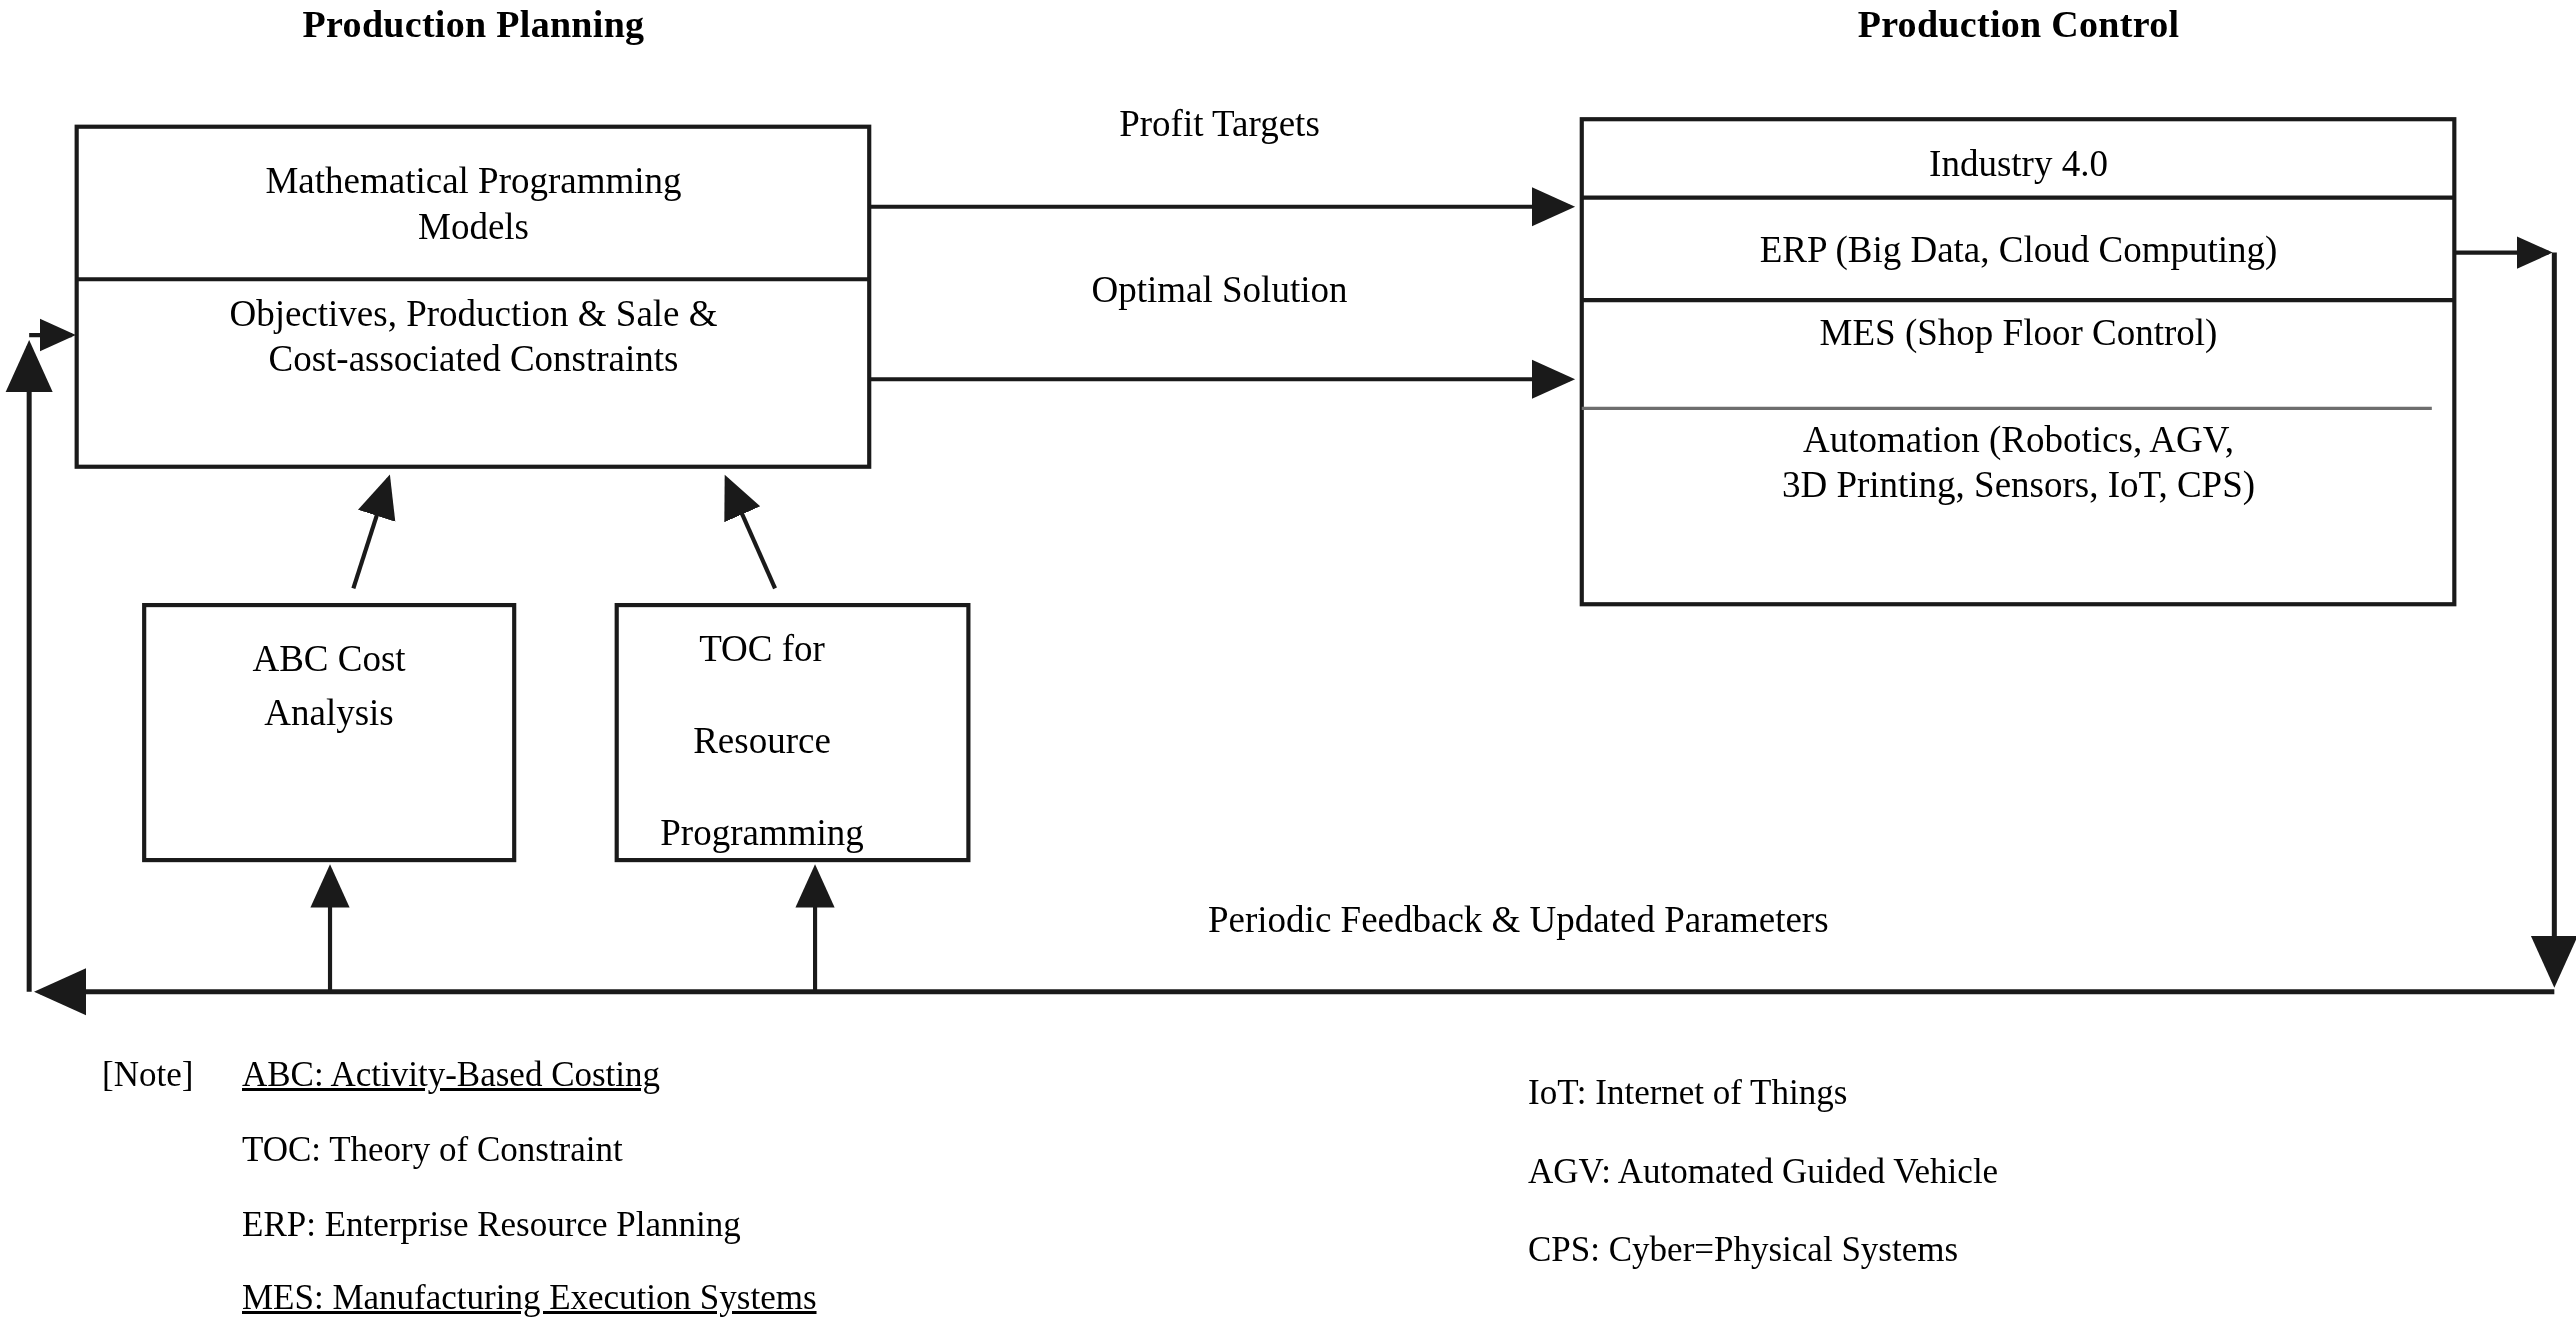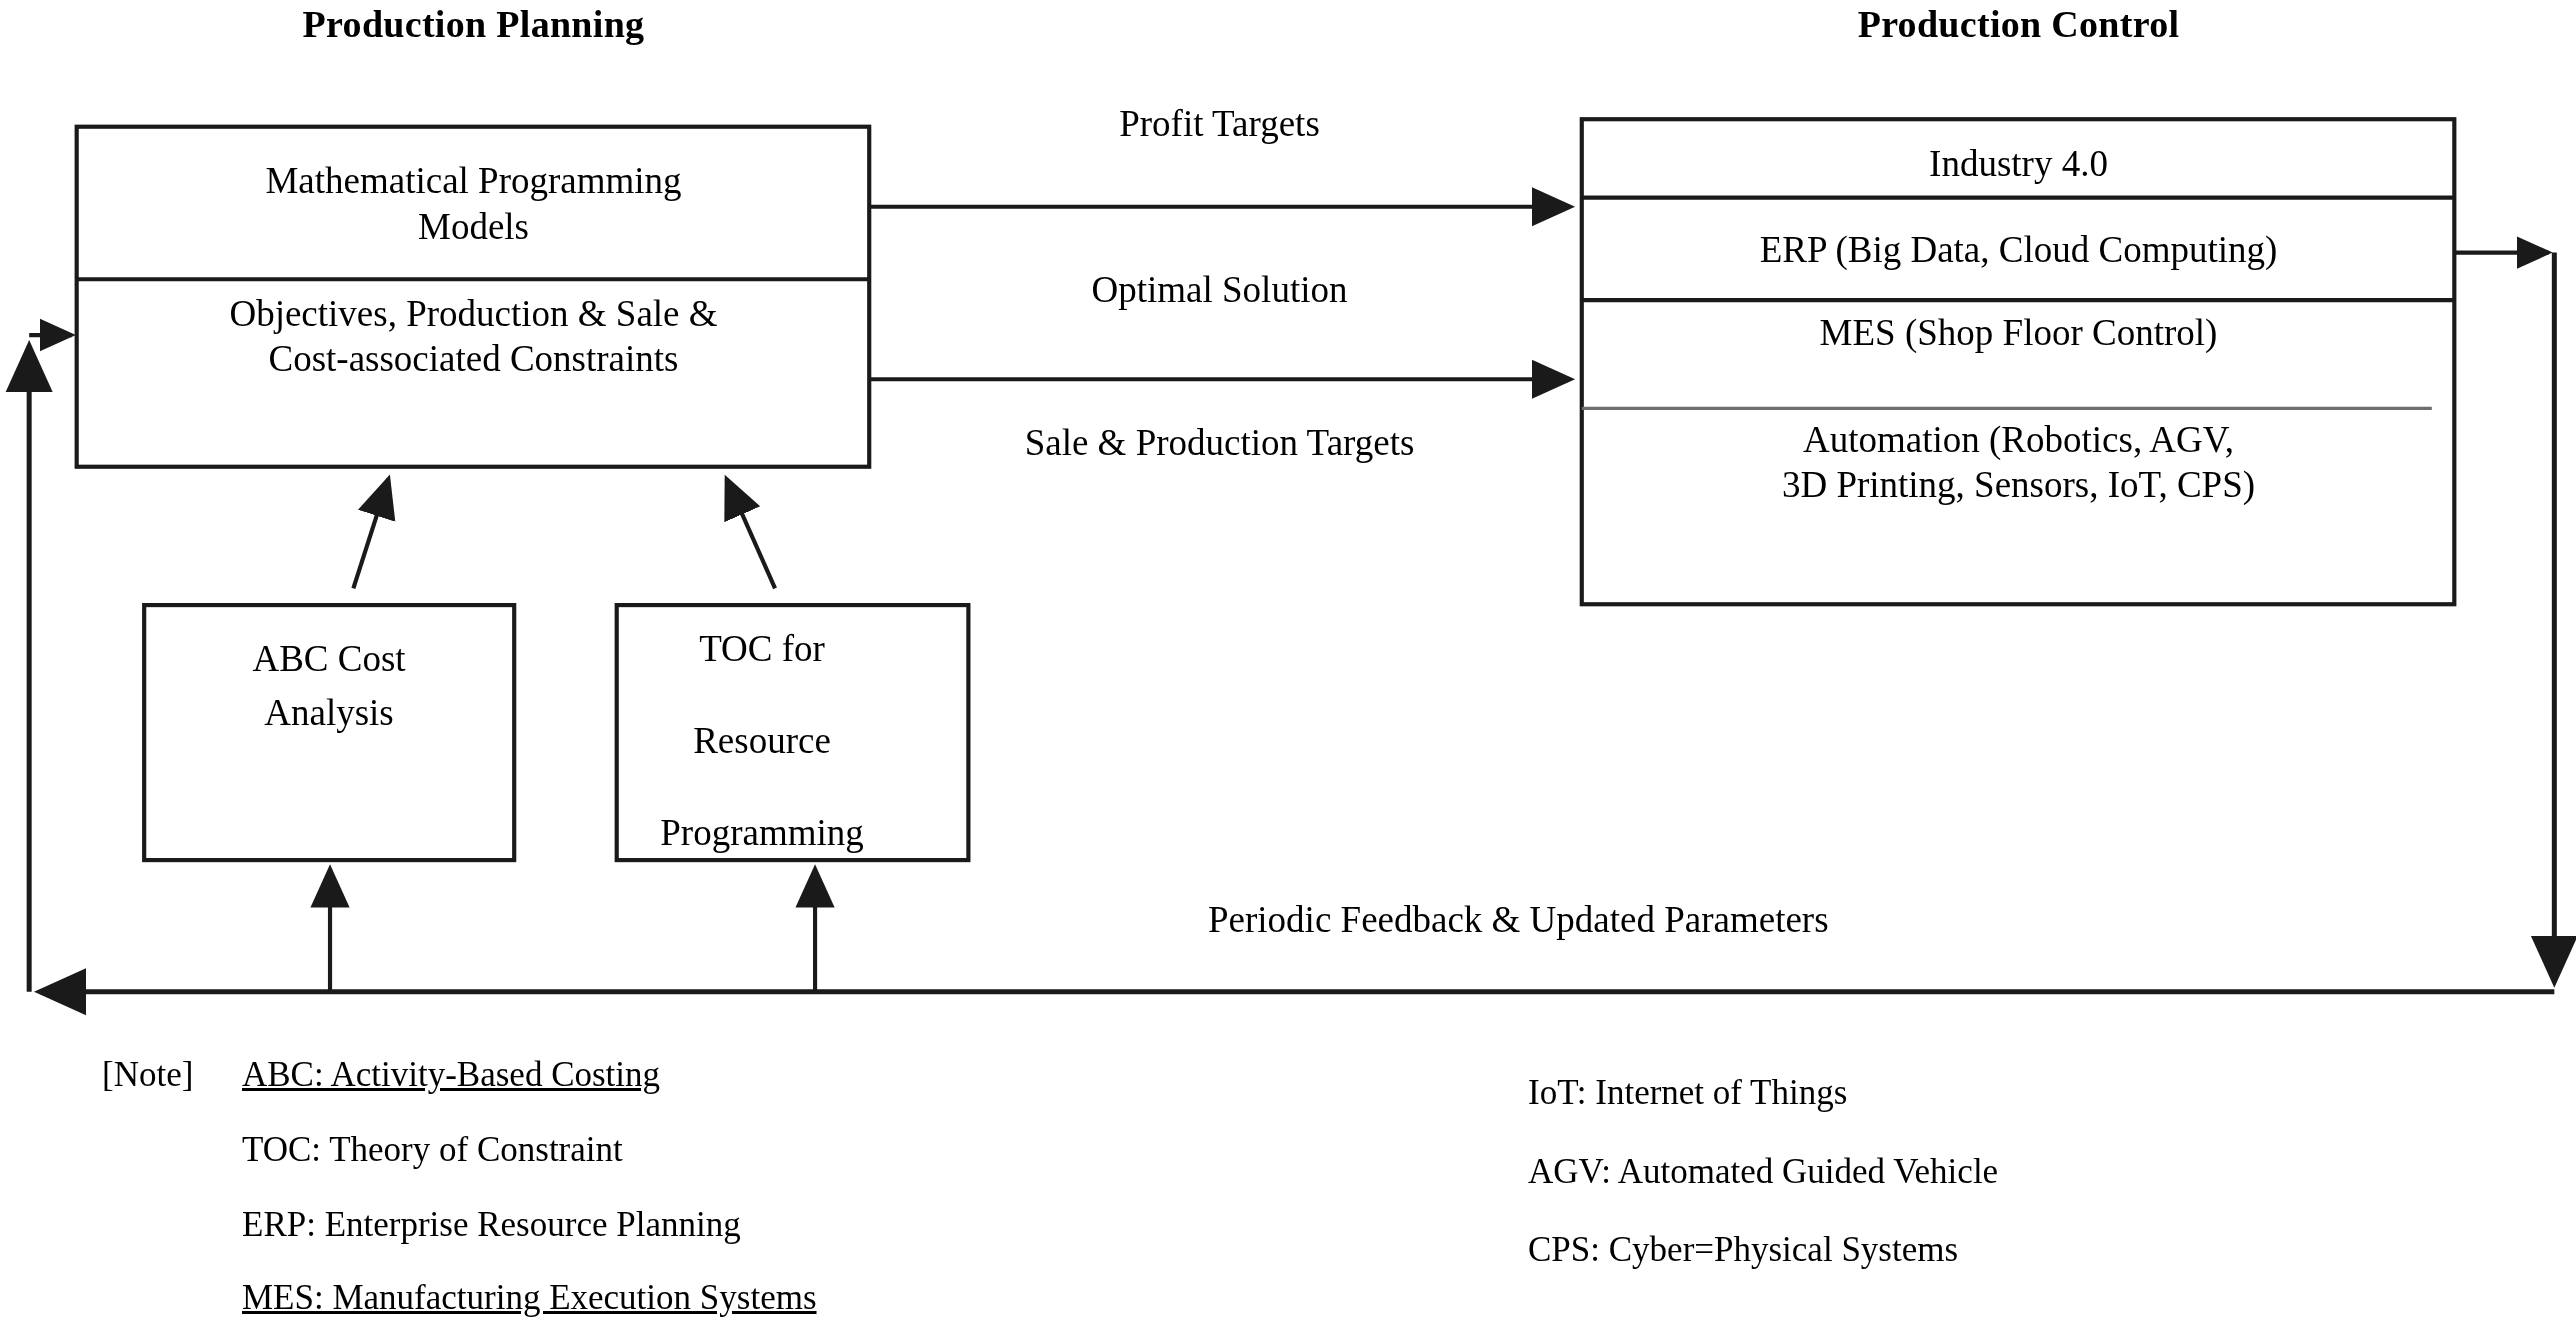--- a/index.html
+++ b/index.html
@@ -106,23 +106,20 @@
     <div>Resource</div>
     <div>Programming</div>
   </div>
 
   <div class="edgelbl" style="left:869px;top:102px;width:701px;">
     <span>Profit Targets</span>
   </div>
   <div class="edgelbl" style="left:869px;top:268px;width:701px;">
     <span>Optimal Solution</span>
   </div>
-  <div class="edgelbl" style="left:869px;top:421px;width:701px;">
-    <span>Sale &amp; Production Targets</span>
-  </div>
   <div class="edgelbl" style="left:1208px;top:898px;width:1125px;text-align:left;">
     <span>Periodic Feedback &amp; Updated Parameters</span>
   </div>
 
   <div class="note" style="left:102px;top:1055px;">
     <span>[Note]</span>
   </div>
   <div class="note" style="left:242px;top:1055px;text-decoration:underline;">
     <span>ABC: Activity-Based Costing</span>
   </div>

